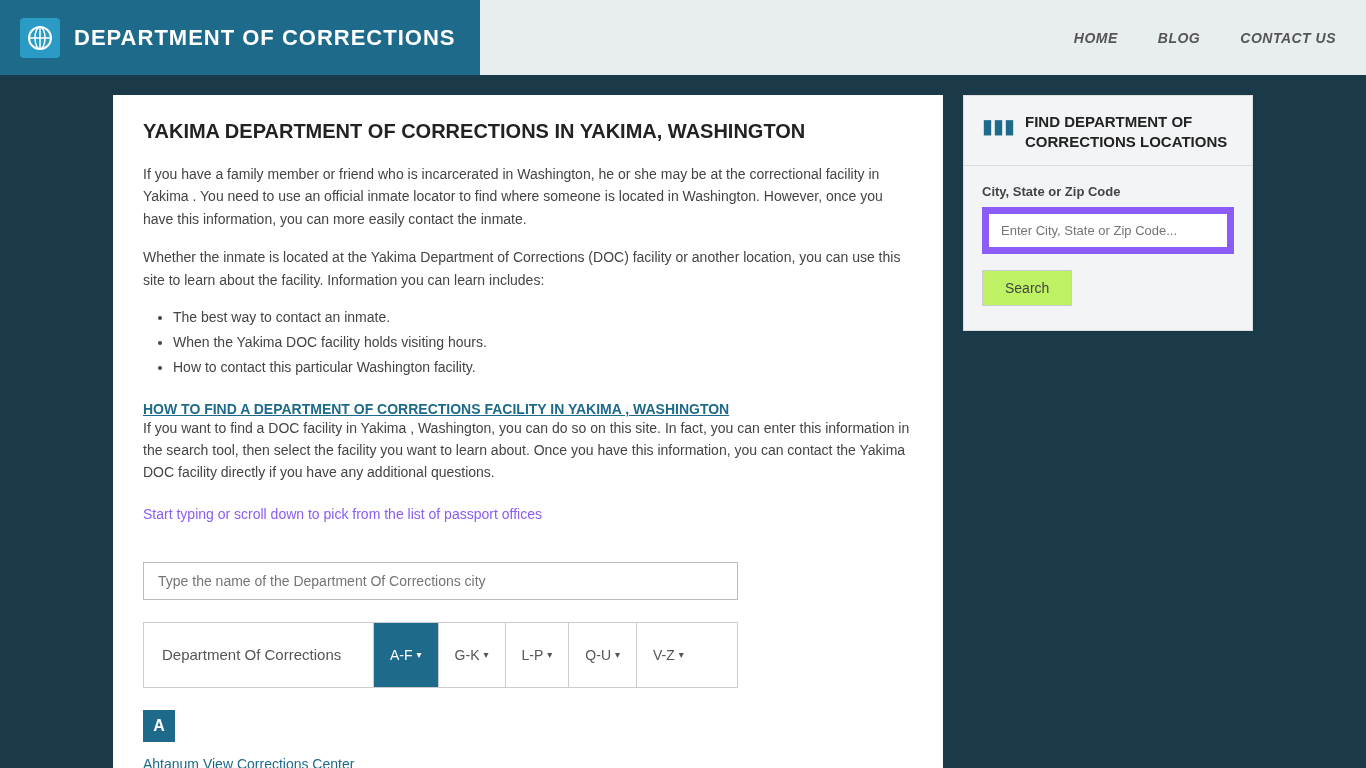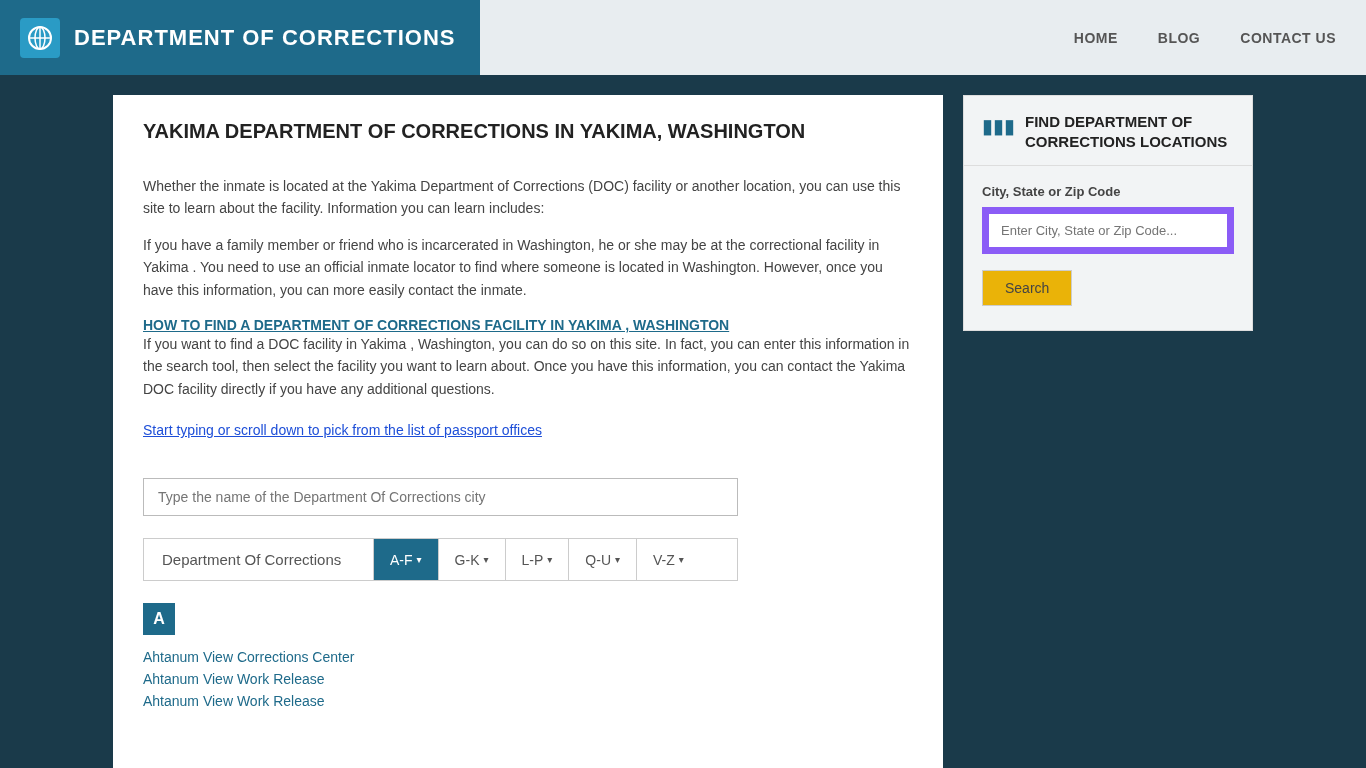--- a/index.html
+++ b/index.html
@@ -43,20 +43,21 @@
       letter-spacing: 1px;
     }
     #header-nav {
       flex: 1;
       background-color: #e8edf0;
       display: flex;
       align-items: center;
       justify-content: flex-end;
       padding: 0 30px;
       gap: 40px;
+      font-style: italic;
     }
     .nav-item {
       color: #555;
       font-size: 14px;
       font-weight: bold;
       text-decoration: none;
       cursor: pointer;
       letter-spacing: 0.5px;
     }
 
@@ -74,21 +75,21 @@
       flex: 1;
       background: white;
       padding: 25px 30px;
       min-height: 680px;
     }
 
     #page-heading {
       font-size: 20px;
       font-weight: bold;
       color: #222;
-      margin-bottom: 32px;
+      margin-bottom: 20px;
       text-transform: uppercase;
     }
 
     #intro-text {
       font-size: 14px;
       line-height: 1.6;
       color: #444;
       margin-bottom: 16px;
     }
 
@@ -117,23 +118,22 @@
 
     #how-to-text {
       font-size: 14px;
       line-height: 1.6;
       color: #444;
       margin-bottom: 22px;
     }
 
     #scroll-hint {
       font-size: 14px;
-      color: #1d4ed8;
+      color: #8b5cf6;
       margin-bottom: 12px;
-      text-decoration: underline;
     }
 
     #city-search-input {
       width: 100%;
       max-width: 595px;
       padding: 10px 14px;
       border: 1px solid #bbb;
       font-size: 14px;
       color: #555;
       margin-bottom: 22px;
@@ -153,21 +153,21 @@
     #tab-dept-label {
       padding: 12px 18px;
       font-size: 15px;
       color: #555;
       border-right: 1px solid #ccc;
       display: flex;
       align-items: center;
       min-width: 230px;
     }
     .tab-item {
-      padding: 12px 16px;
+      padding: 24px 16px;
       font-size: 14px;
       color: #555;
       display: flex;
       align-items: center;
       cursor: pointer;
       border-right: 1px solid #ccc;
       gap: 4px;
     }
     .tab-item.active {
       background-color: #1e6a8a;
@@ -251,21 +251,21 @@
       padding: 9px 12px;
       border: 7px solid #8b5cf6;
       font-size: 13px;
       color: #4d7c0f;
       margin-bottom: 16px;
       outline: none;
     }
 
     #search-button {
       padding: 9px 22px;
-      background: #eab308;
+      background: #bef264;
       border: 1px solid #ccc;
       font-size: 14px;
       color: #444;
       cursor: pointer;
     }
   </style>
 </head>
 <body>
 
 <div id="header">
@@ -284,22 +284,27 @@
     <a class="nav-item">HOME</a>
     <a class="nav-item">BLOG</a>
     <a class="nav-item">CONTACT US</a>
   </nav>
 </div>
 
 <div id="main-wrapper">
 
   <div id="content-area">
     <h1 id="page-heading">YAKIMA DEPARTMENT OF CORRECTIONS IN YAKIMA, WASHINGTON</h1>
+    <p id="intro-text">If you have a family member or friend who is incarcerated in Washington, he or she may be at the correctional facility in Yakima . You need to use an official inmate locator to find where someone is located in Washington. However, once you have this information, you can more easily contact the inmate.</p>
     <p id="info-text">Whether the inmate is located at the Yakima Department of Corrections (DOC) facility or another location, you can use this site to learn about the facility. Information you can learn includes:</p>
-    <p id="intro-text">If you have a family member or friend who is incarcerated in Washington, he or she may be at the correctional facility in Yakima . You need to use an official inmate locator to find where someone is located in Washington. However, once you have this information, you can more easily contact the inmate.</p>
+    <ul id="bullet-list">
+      <li>The best way to contact an inmate.</li>
+      <li>When the Yakima DOC facility holds visiting hours.</li>
+      <li>How to contact this particular Washington facility.</li>
+    </ul>
     <p id="how-to-heading">HOW TO FIND A DEPARTMENT OF CORRECTIONS FACILITY IN YAKIMA , WASHINGTON</p>
     <p id="how-to-text">If you want to find a DOC facility in Yakima , Washington, you can do so on this site. In fact, you can enter this information in the search tool, then select the facility you want to learn about. Once you have this information, you can contact the Yakima DOC facility directly if you have any additional questions.</p>
     <p id="scroll-hint">Start typing or scroll down to pick from the list of passport offices</p>
     <input id="city-search-input" type="text" placeholder="Type the name of the Department Of Corrections city" style="">
 
     
     <div id="tab-bar">
       <div id="tab-dept-label">Department Of Corrections</div>
       <div class="tab-item active">
         <span>A-F</span>

